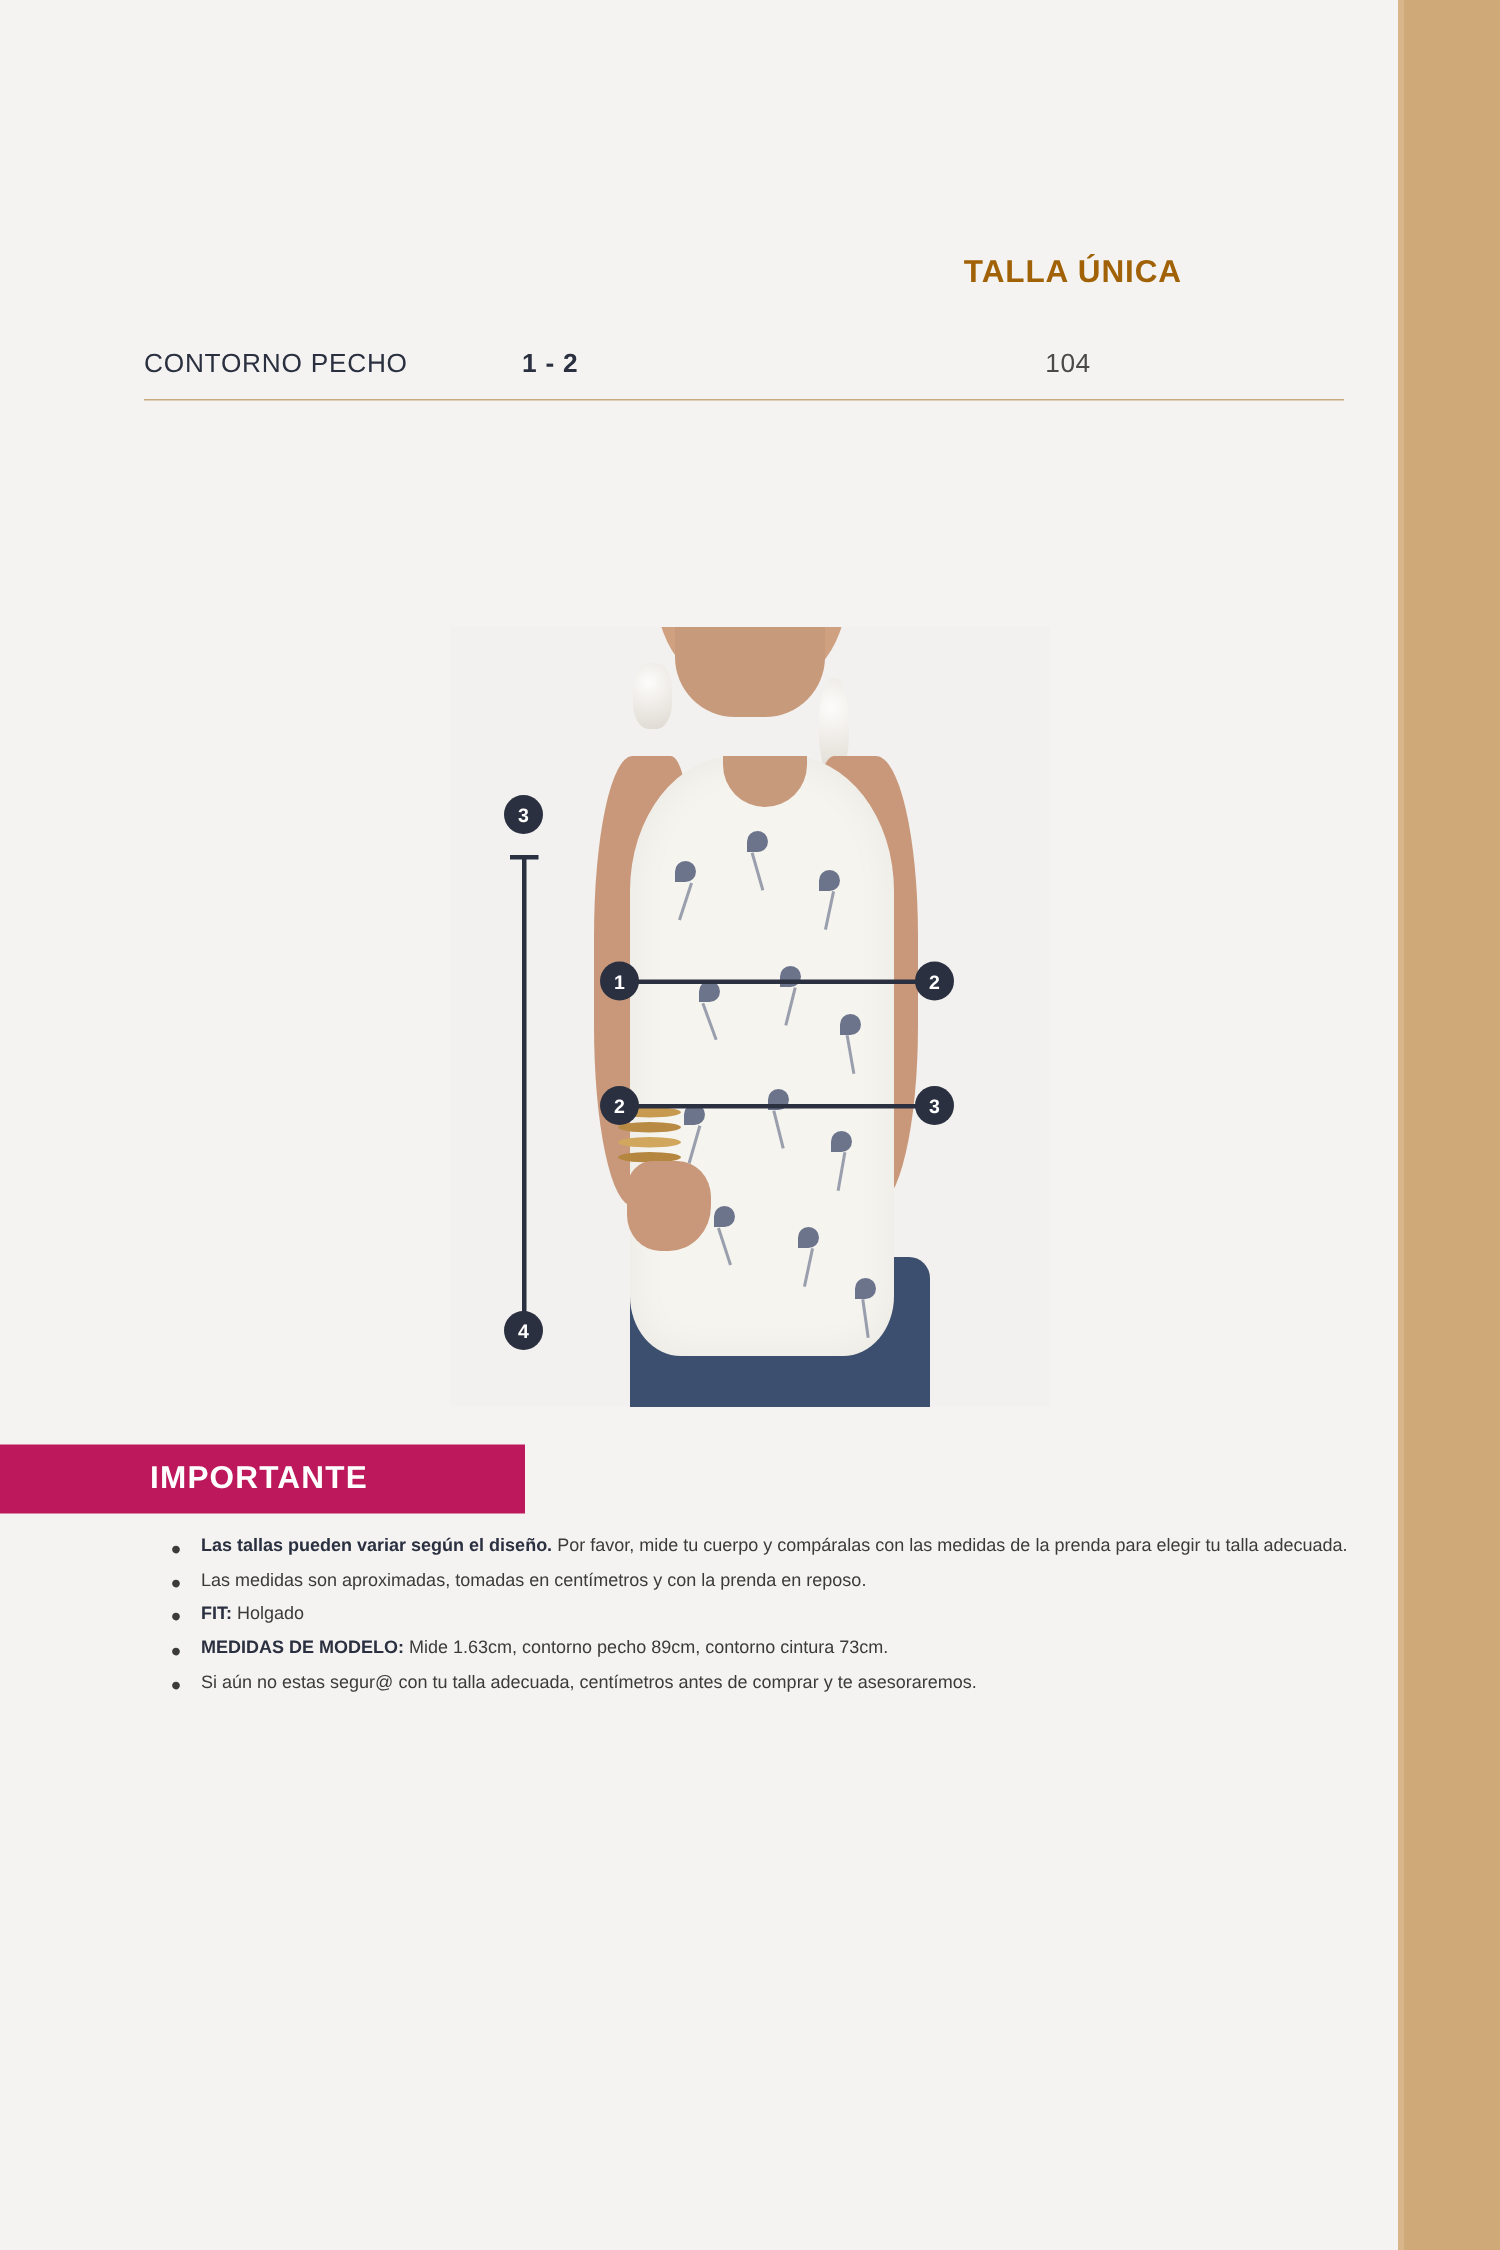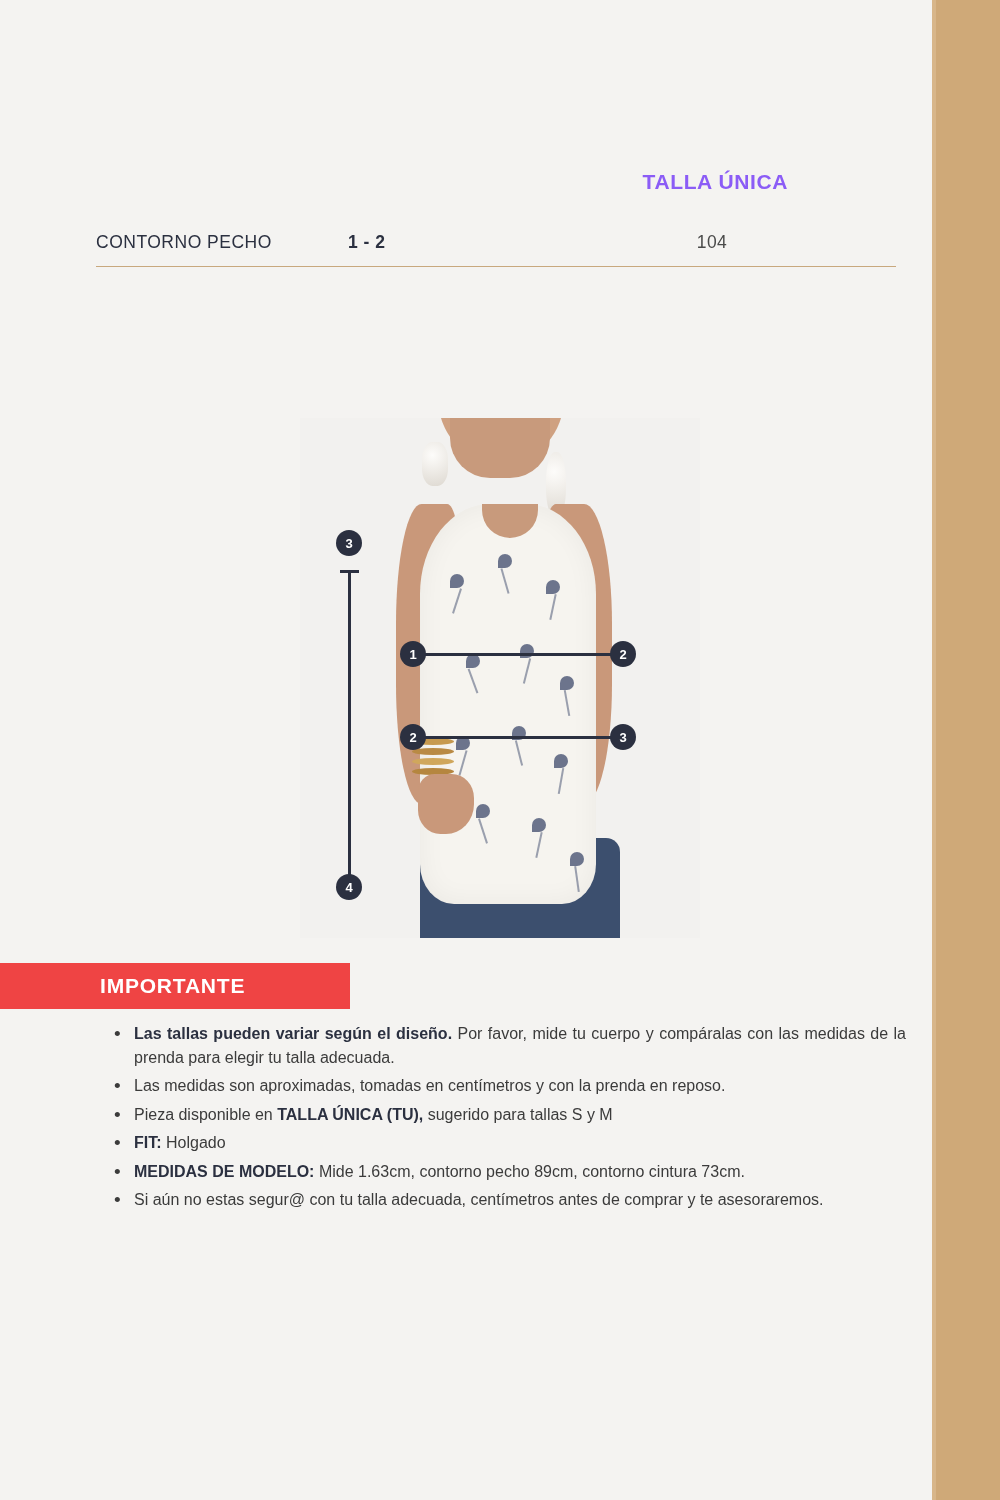--- a/index.html
+++ b/index.html
@@ -34,21 +34,21 @@
     position: absolute;
     left: 96px; top: 170px;
     width: 800px;
   }
   .table-head {
     text-align: right;
     padding-right: 108px;
     font-size: 21px;
     font-weight: bold;
     letter-spacing: 0.6px;
-    color: #8b5cf6;
+    color: #a16207;
   }
   table.sizes {
     margin-top: 24px;
     width: 800px;
     border-collapse: collapse;
   }
   table.sizes td {
     padding: 14px 0 13px 0;
     border-bottom: 1px solid #c8a87e;
     vertical-align: middle;
@@ -172,38 +172,38 @@
   }
   .tick {
     position: absolute; width: 19px; height: 3px; background: #2b3040; z-index: 5;
   }
 
   
   .imp-bar {
     position: absolute;
     left: 0; top: 963px;
     width: 350px; height: 46px;
-    background: #ef4444;
+    background: #be185d;
   }
   .imp-bar span {
     position: absolute; left: 100px; top: 11px;
     color: #fff; font-size: 21px; font-weight: bold; letter-spacing: 0.8px;
   }
   .notes {
     position: absolute;
     left: 108px; top: 1022px;
     width: 800px;
   }
   ul.notes-list {
     margin: 0; padding: 0 0 0 26px;
     list-style: none;
   }
   ul.notes-list li {
     position: relative;
-    font-size: 16px;
+    font-size: 12px;
     line-height: 1.47;
     color: #3b3b3b;
     margin-bottom: 5px;
     text-align: justify;
     padding-right: 2px;
   }
   ul.notes-list li::before {
     content: "•";
     position: absolute; left: -20px; top: -2px;
     font-size: 19px; color: #3b3b3b;
@@ -302,23 +302,20 @@
 
   <div class="notes">
     <ul class="notes-list">
       <li>
         <b>Las tallas pueden variar según el diseño.</b><span> Por favor, mide tu cuerpo y compáralas con las medidas de la prenda para elegir tu talla adecuada.</span>
       </li>
       <li>
         <span> Las medidas son aproximadas, tomadas en centímetros y con la prenda en reposo.</span>
       </li>
       <li>
-        <span>Pieza disponible en </span><b>TALLA ÚNICA (TU),</b><span> sugerido para tallas S y M</span>
-      </li>
-      <li>
         <b>FIT:</b><span> Holgado</span>
       </li>
       <li>
         <b>MEDIDAS DE MODELO:</b><span> Mide 1.63cm, contorno pecho 89cm, contorno cintura 73cm.</span>
       </li>
       <li>
         <span>Si aún no estas segur@ con tu talla adecuada, centímetros antes de comprar y te asesoraremos.</span>
       </li>
     </ul>
   </div>

